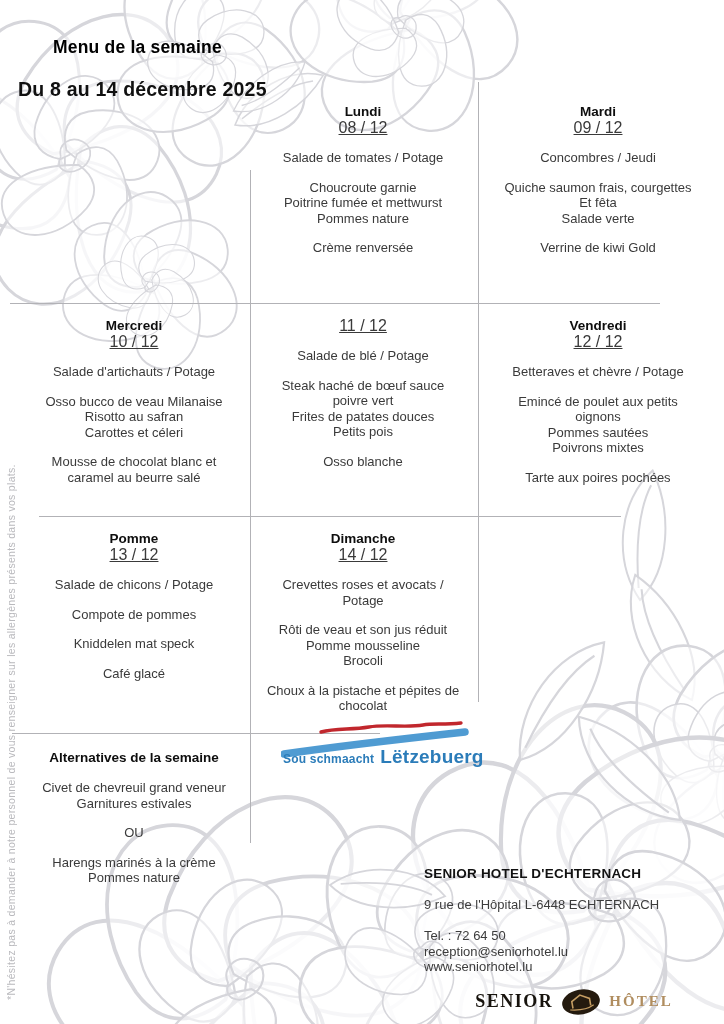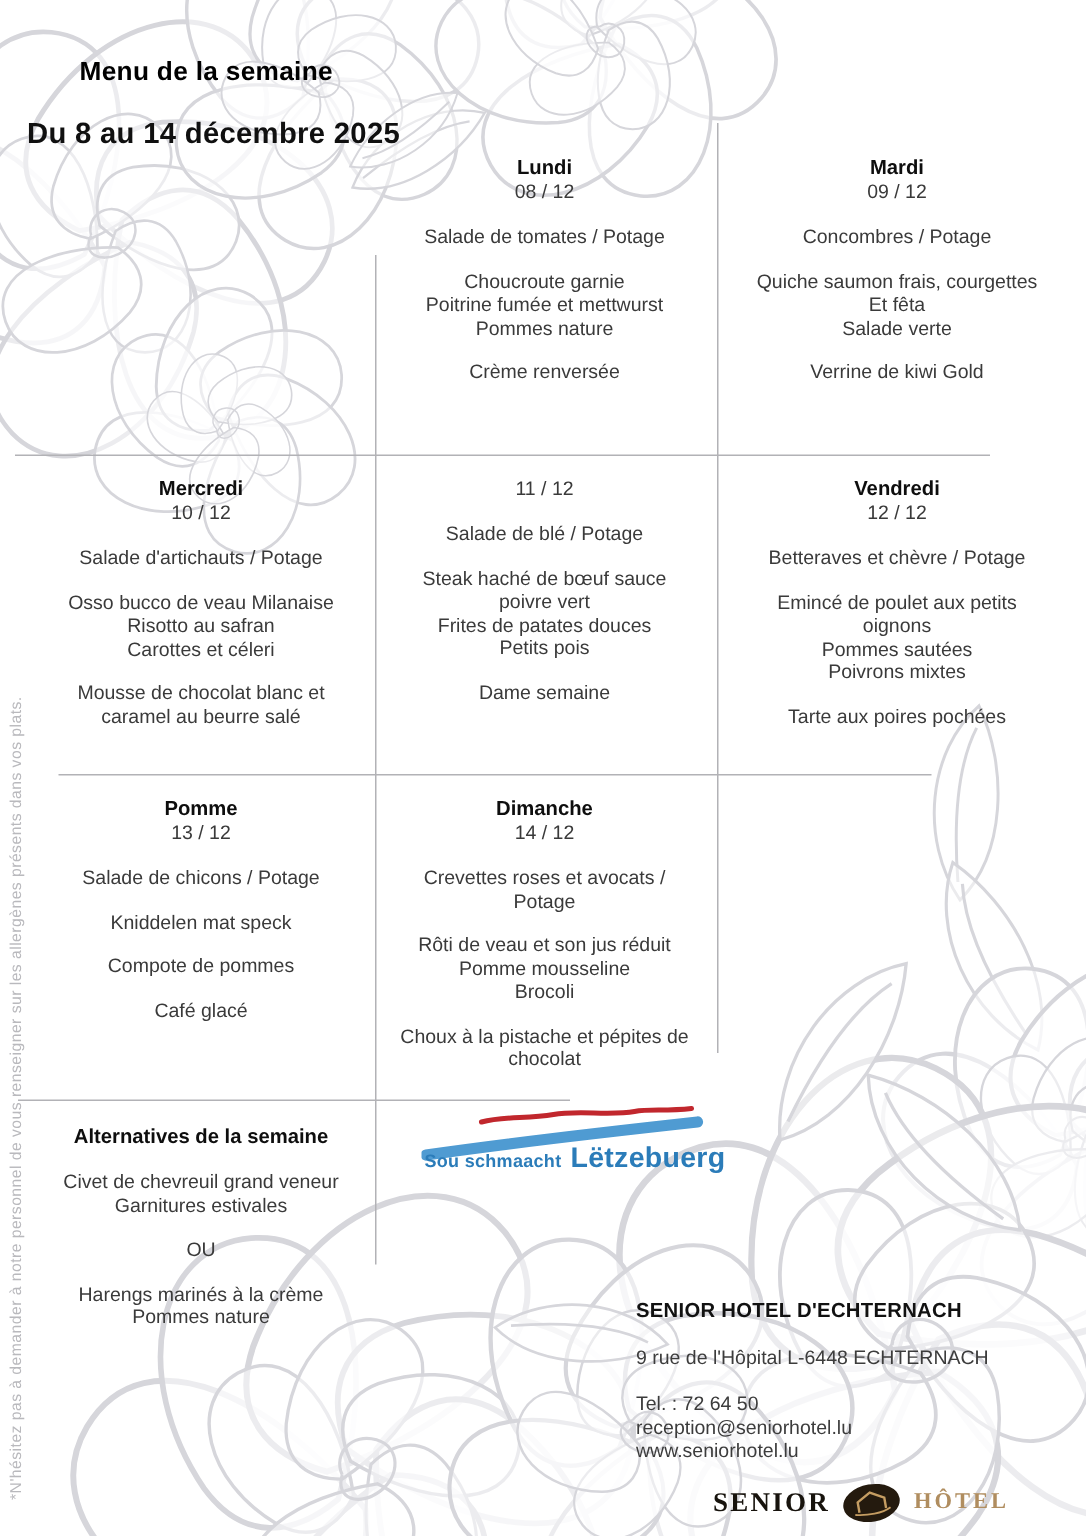--- a/index.html
+++ b/index.html
@@ -22,40 +22,40 @@
 
   .line { position:absolute; background:#b2b2b6; }
   .h1 { left:10px;  top:303px; width:650px; height:1px; }
   .h2 { left:39px;  top:516px; width:582px; height:1px; }
   .h3 { left:12px;  top:733px; width:368px; height:1px; }
   .v1 { left:250px; top:170px; width:1px; height:673px; }
   .v2 { left:478px; top:82px;  width:1px; height:620px; }
 
   .cell { position:absolute; text-align:center; font-size:13px; line-height:15.5px; color:#3a3a3a; }
   .day-name { font-weight:700; color:#0e0e0e; font-size:13.5px; line-height:16px; }
-  .day-date { font-size:13px; line-height:16px; }
+  .day-date { font-size:16px; line-height:16px;text-decoration:underline; }
   .course { margin-top:14px; white-space:pre-line; }
   .alt-title { font-weight:700; color:#0e0e0e; font-size:13.5px; line-height:16px; }
 
   .c-lundi    { left:253px; top:104px; width:220px;text-align:center; }
   .c-mardi    { left:484px; top:104px; width:228px; }
   .c-mercredi { left:18px;  top:318px; width:232px; }
   .c-jeudi    { left:253px; top:318px; width:220px; }
   .c-vendredi { left:484px; top:318px; width:228px; }
   .c-samedi   { left:18px;  top:531px; width:232px; }
   .c-dimanche { left:253px; top:531px; width:220px; }
   .c-alt      { left:18px;  top:750px; width:232px; }
 
   .vnote {
     position:absolute; left:5px; top:356px; height:644px; width:16px;
     writing-mode:vertical-rl; transform:rotate(180deg);
     font-size:10.5px; color:#b9b9bd; letter-spacing:.3px; white-space:nowrap;
   }
 
-  .lux-logo { position:absolute; left:281px; top:736px; width:190px; height:48px; }
+  .lux-logo { position:absolute; left:281px; top:720px; width:190px; height:48px; }
   .lux-strokes { position:absolute; left:0; top:0; }
   .lux-text { position:absolute; left:2px; bottom:0; white-space:nowrap; color:#2b7cb9; }
   .lux-small { font-size:12px; font-weight:700; letter-spacing:.2px; }
   .lux-large { font-size:19px; font-weight:700; margin-left:6px; letter-spacing:.2px; }
 
   .footer { position:absolute; left:424px; top:866px; width:300px; text-align:left; color:#3c3c3c; }
   .hotel-name { font-size:13.5px; font-weight:700; color:#111; letter-spacing:.2px; }
   .hotel-address { margin-top:16px; font-size:13px; }
   .hotel-contact { margin-top:16px; font-size:13px; line-height:15.5px; }
   .senior-logo { margin-top:12px; display:flex; align-items:center; justify-content:center; gap:7px; }
@@ -125,21 +125,21 @@
     <div class="course">Salade de tomates / Potage</div>
     <div class="course">Choucroute garnie
 Poitrine fumée et mettwurst
 Pommes nature</div>
     <div class="course">Crème renversée</div>
   </div>
 
   <div class="cell c-mardi">
     <div class="day-name">Mardi</div>
     <div class="day-date">09 / 12</div>
-    <div class="course">Concombres / Potage</div>
+    <div class="course">Concombres / Jeudi</div>
     <div class="course">Quiche saumon frais, courgettes
 Et fêta
 Salade verte</div>
     <div class="course">Verrine de kiwi Gold</div>
   </div>
 
   <div class="cell c-mercredi">
     <div class="day-name">Mercredi</div>
     <div class="day-date">10 / 12</div>
     <div class="course">Salade d'artichauts / Potage</div>
@@ -150,40 +150,40 @@
 caramel au beurre salé</div>
   </div>
 
   <div class="cell c-jeudi">
     <div class="day-date">11 / 12</div>
     <div class="course">Salade de blé / Potage</div>
     <div class="course">Steak haché de bœuf sauce
 poivre vert
 Frites de patates douces
 Petits pois</div>
-    <div class="course">Dame semaine</div>
+    <div class="course">Osso blanche</div>
   </div>
 
   <div class="cell c-vendredi">
     <div class="day-name">Vendredi</div>
     <div class="day-date">12 / 12</div>
     <div class="course">Betteraves et chèvre / Potage</div>
     <div class="course">Emincé de poulet aux petits
 oignons
 Pommes sautées
 Poivrons mixtes</div>
     <div class="course">Tarte aux poires pochées</div>
   </div>
 
   <div class="cell c-samedi">
     <div class="day-name">Pomme</div>
     <div class="day-date">13 / 12</div>
     <div class="course">Salade de chicons / Potage</div>
+    <div class="course">Compote de pommes</div>
     <div class="course">Kniddelen mat speck</div>
-    <div class="course">Compote de pommes</div>
     <div class="course">Café glacé</div>
   </div>
 
   <div class="cell c-dimanche">
     <div class="day-name">Dimanche</div>
     <div class="day-date">14 / 12</div>
     <div class="course">Crevettes roses et avocats /
 Potage</div>
     <div class="course">Rôti de veau et son jus réduit
 Pomme mousseline

